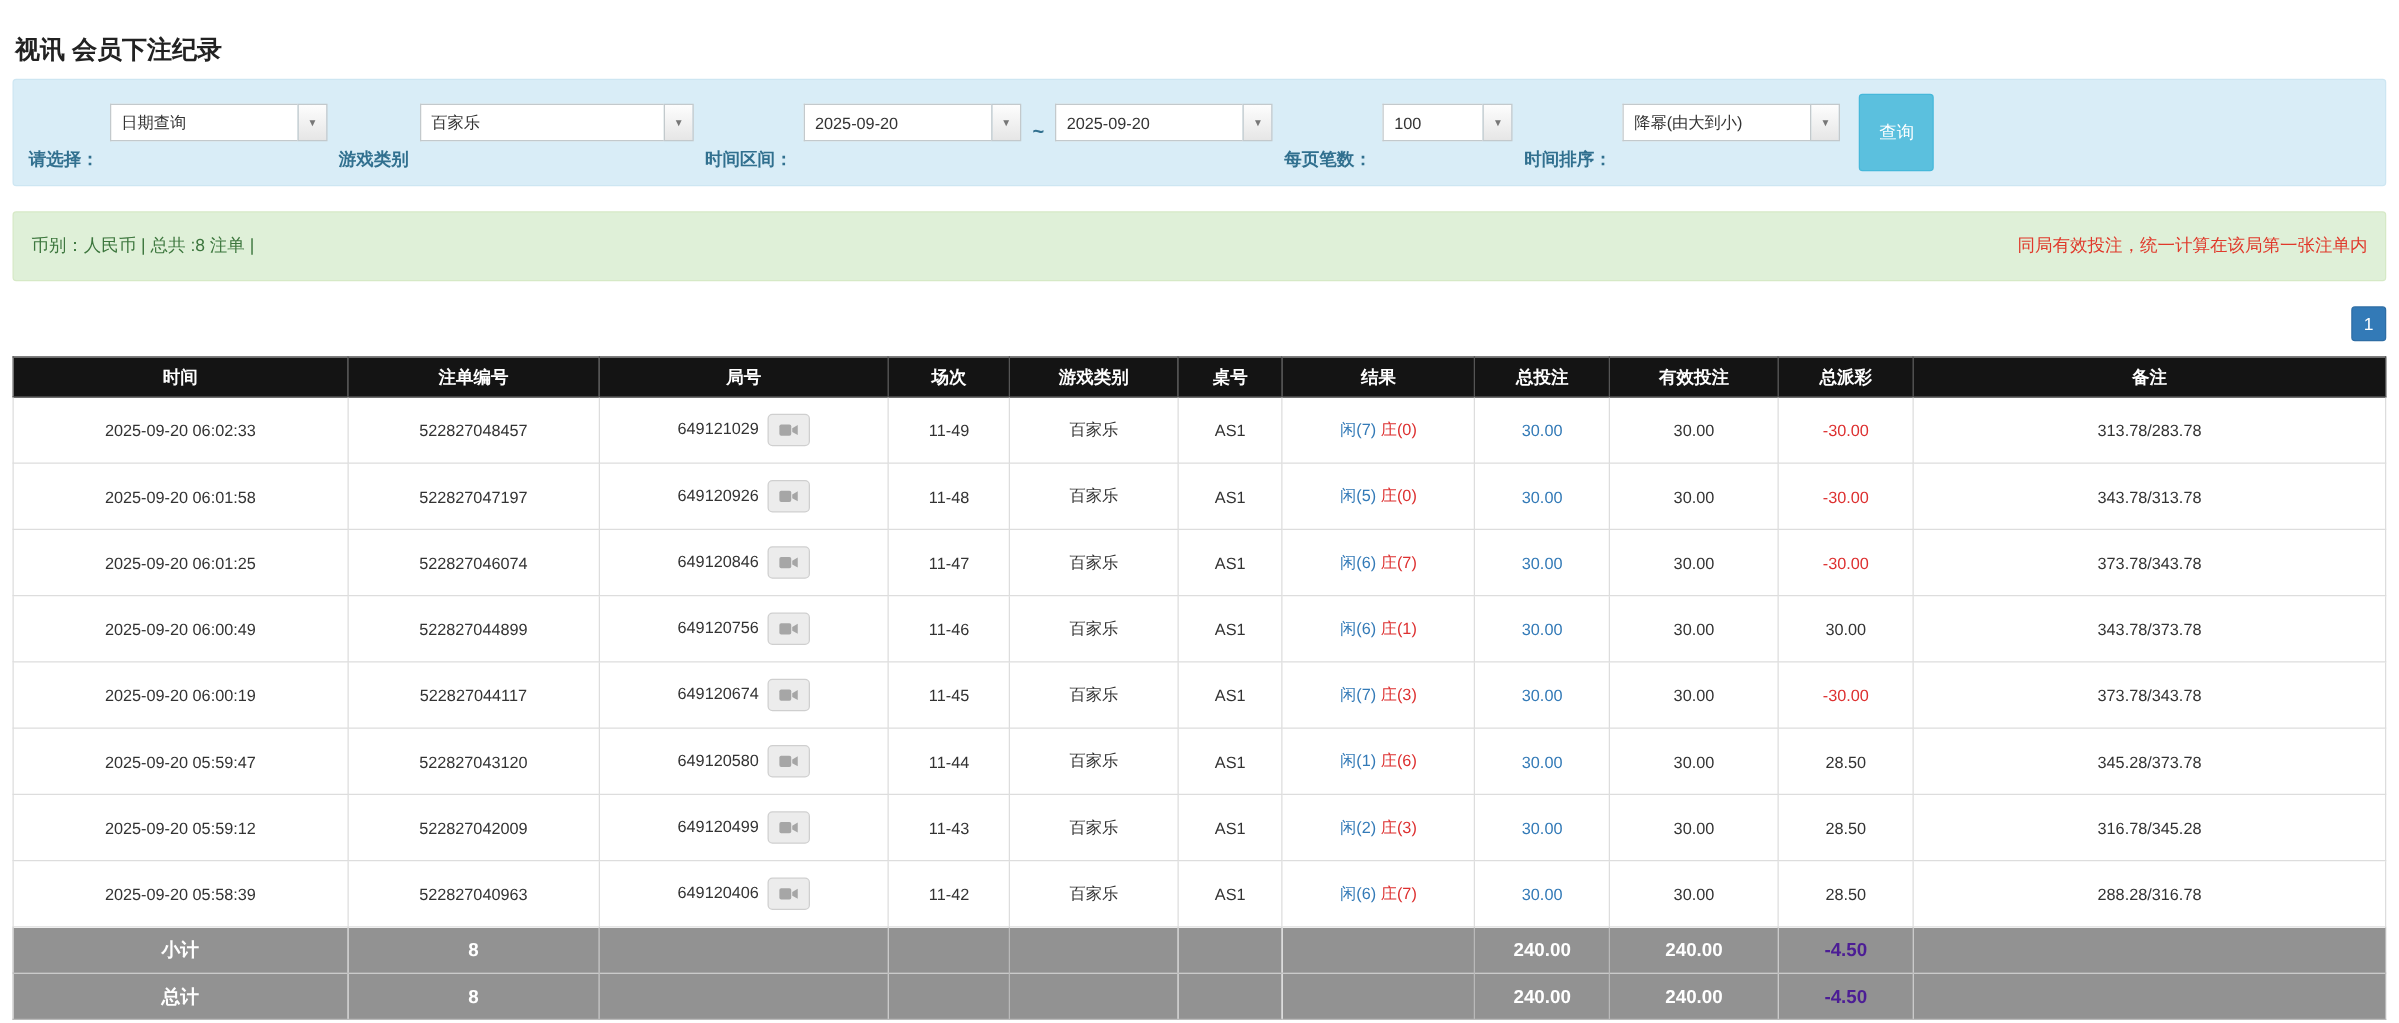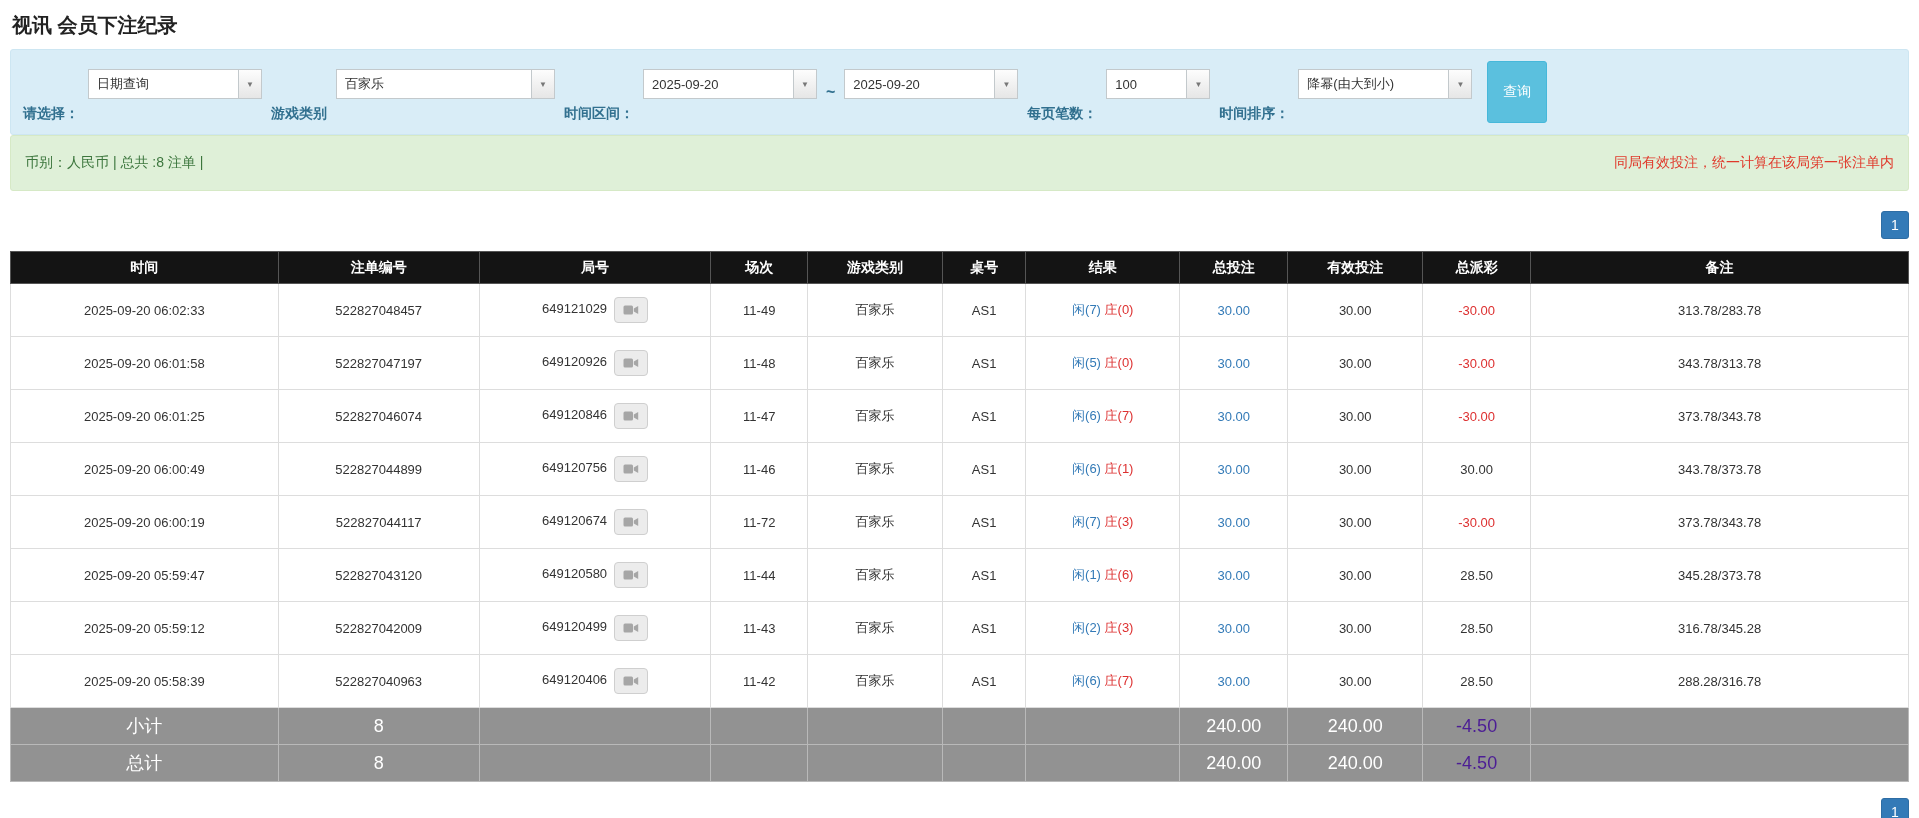--- a/index.html
+++ b/index.html
@@ -4,21 +4,21 @@
 <style>
   * { box-sizing: border-box; }
   html,body { margin:0; padding:0; }
   body {
     width:1919px; height:818px; overflow:hidden;
     background:#ffffff; color:#333;
     font-family:"Liberation Sans","DejaVu Sans",sans-serif;
   }
   .container { margin:0 10px; }
 
-  .page-title { font-size:20px; font-weight:bold; color:#222; padding:12px 2px 10px 2px; }
+  .page-title { font-size:20px; font-weight:bold; color:#222; padding:12px 2px 10px 2px;margin-top:14px; }
 
   
   .filter-bar {
     background:#d9edf7; border:1px solid #cde6f2; border-radius:3px;
     padding:11px 12px; display:flex; align-items:center; gap:9px;
   }
   .f-label { color:#31708f; font-weight:bold; font-size:14px; white-space:nowrap;margin-top:43px; }
   .combo { display:inline-flex; height:46px; }
   .combo-input {
     border:1px solid #c3c9cc; border-right:none; height:30px; padding:0 8px;
@@ -34,21 +34,21 @@
   }
   .tilde { color:#31708f; font-weight:bold; }
   .search-btn {
     background:#5bc0de; border:1px solid #46b8da; color:#fff; font-size:14px;
     padding:21px 15px; border-radius:3px; cursor:pointer; margin-left:6px;
     font-family:"Liberation Sans","DejaVu Sans",sans-serif;
   }
 
   
   .summary-bar {
-    margin-top:0; background:#dff0d8; border:1px solid #d6e9c6; border-radius:3px;
+    margin-top:20px; background:#dff0d8; border:1px solid #d6e9c6; border-radius:3px;
     padding:18px 14px; display:flex; justify-content:space-between; align-items:center;
     font-size:14px;
     text-align:right;
   }
   .summary-left { color:#3c763d; }
   .summary-right { color:#e0392b; }
 
   
   .pager-row { display:flex; justify-content:flex-end; margin:20px 0 12px 0; }
   .pager-row.bottom { margin:16px 0 0 0; }
@@ -65,21 +65,21 @@
     border:1px solid #555; height:32px; text-align:center; padding:2px 4px;
   }
   td {
     border:1px solid #ddd; text-align:center; height:53px; padding:2px 4px; color:#333;
     background:#fff; overflow:hidden; white-space:nowrap;
   }
   .blue { color:#337ab7; }
   .link { cursor:pointer; }
   .red { color:#dd3030; }
   tr.footer td {
-    background:#929292; color:#fff; height:37px; border-color:#b9b9b9; font-size:18px;
+    background:#929292; color:#fff; height:37px; border-color:#b9b9b9; font-size:15px;font-weight:bold;
   }
   tr.footer .red { color:#4c1d95; }
   .video-btn {
     display:inline-flex; align-items:center; justify-content:center;
     width:34px; height:26px; background:#ececec; border:1px solid #cfcfcf;
     border-radius:4px; vertical-align:middle; margin-left:7px; cursor:pointer;
   }
 </style>
 </head>
 <body>
@@ -240,21 +240,21 @@
         </tr>
         <tr>
           <td>2025-09-20 06:00:19</td>
           <td>522827044117</td>
           <td><span>649120674</span><span class="video-btn">
               <svg width="16" height="12" viewBox="0 0 16 12">
                 <rect x="0.5" y="1.5" width="9.5" height="9" rx="1.5" fill="#a6a6a6"></rect>
                 <path d="M10.8 4.5 L15.2 2 V10 L10.8 7.5 Z" fill="#a6a6a6"></path>
               </svg>
             </span></td>
-          <td>11-72</td>
+          <td>11-45</td>
           <td>百家乐</td>
           <td>AS1</td>
           <td><span class="blue">闲(7)</span> <span class="red">庄(3)</span></td>
           <td><span class="blue link">30.00</span></td>
           <td>30.00</td>
           <td><span class="red">-30.00</span></td>
           <td>373.78/343.78</td>
         </tr>
         <tr>
           <td>2025-09-20 05:59:47</td>

